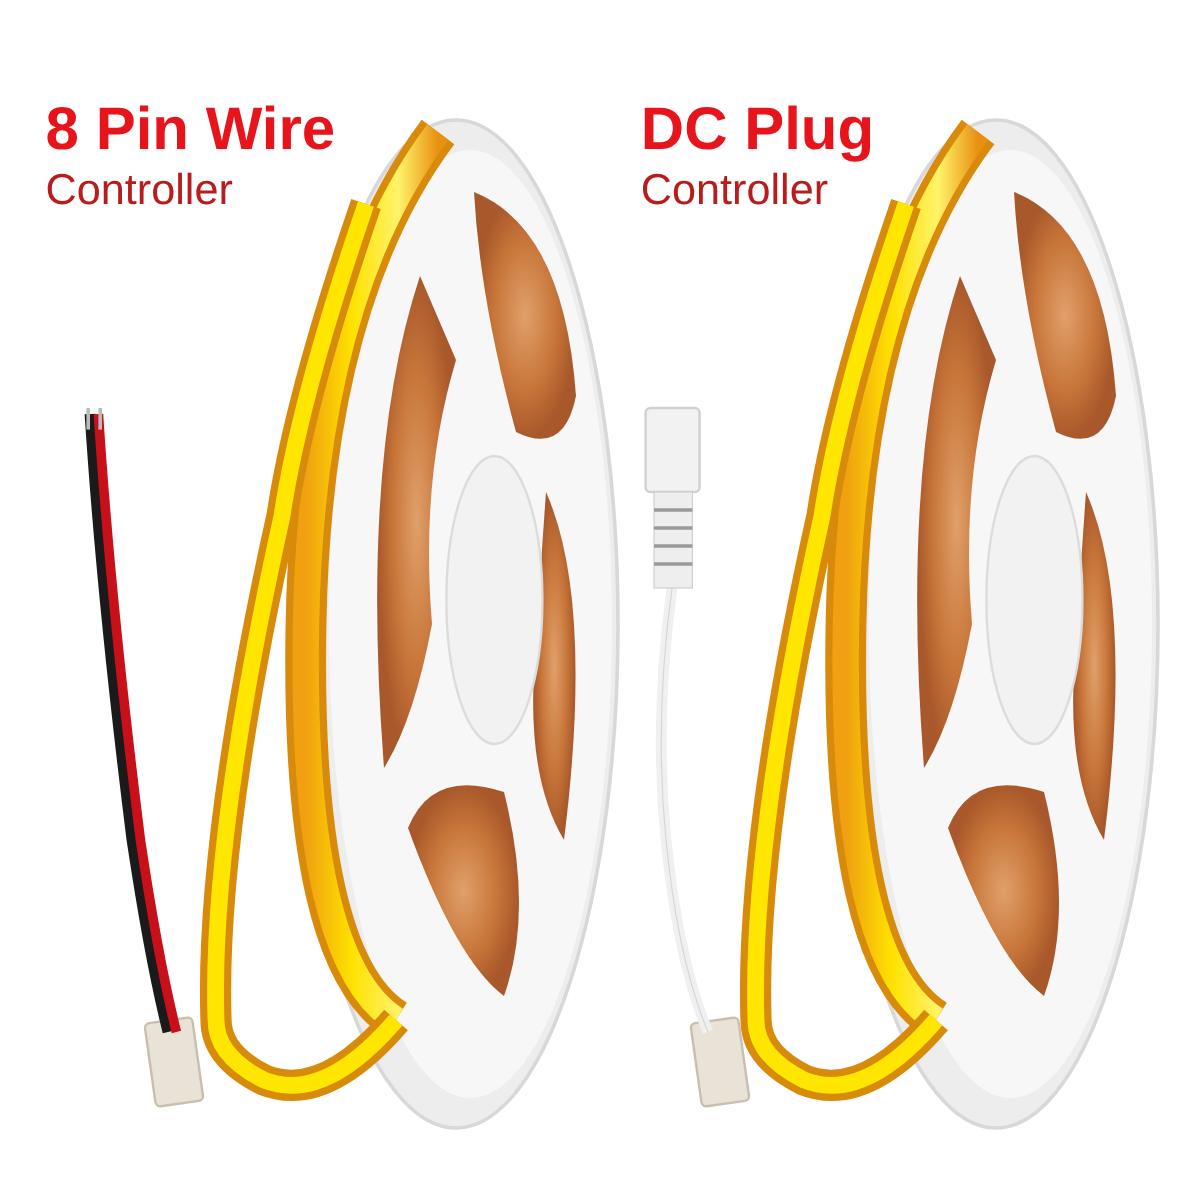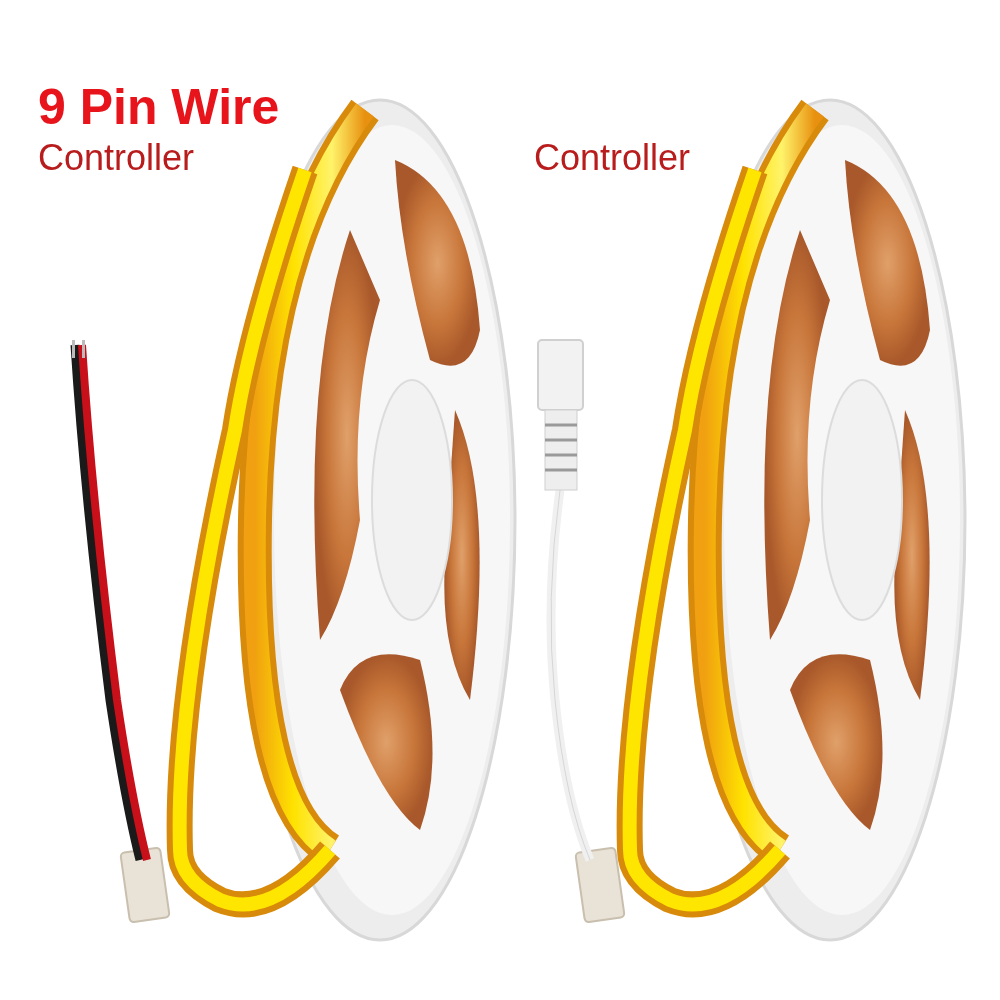--- a/index.html
+++ b/index.html
@@ -75,17 +75,18 @@
       <path d="M560 490 Q545 600 555 700 Q565 800 590 860" fill="none" stroke="#d6d6d6" stroke-width="1"></path>
       <rect x="538" y="340" width="45" height="70" rx="4" fill="#f2f2f2" stroke="#d0d0d0" stroke-width="2"></rect>
       <rect x="545" y="410" width="32" height="80" fill="#eeeeee" stroke="#cfcfcf" stroke-width="1"></rect>
       <line x1="545" y1="425" x2="577" y2="425" stroke="#9a9a9a" stroke-width="3"></line>
       <line x1="545" y1="440" x2="577" y2="440" stroke="#9a9a9a" stroke-width="3"></line>
       <line x1="545" y1="455" x2="577" y2="455" stroke="#9a9a9a" stroke-width="3"></line>
       <line x1="545" y1="470" x2="577" y2="470" stroke="#9a9a9a" stroke-width="3"></line>
     </g>
   </svg>
 
-  <div class="title" style="left:38px; top:82px;">9 Pin Wire</div>
+  <div class="title" style="left:38px; top:82px;">8 Pin Wire</div>
   <div class="subtitle" style="left:38px; top:140px;">Controller</div>
 
+  <div class="title" style="left:534px; top:82px;">DC Plug</div>
   <div class="subtitle" style="left:534px; top:140px;">Controller</div>
 </div>
 
 </body></html>

